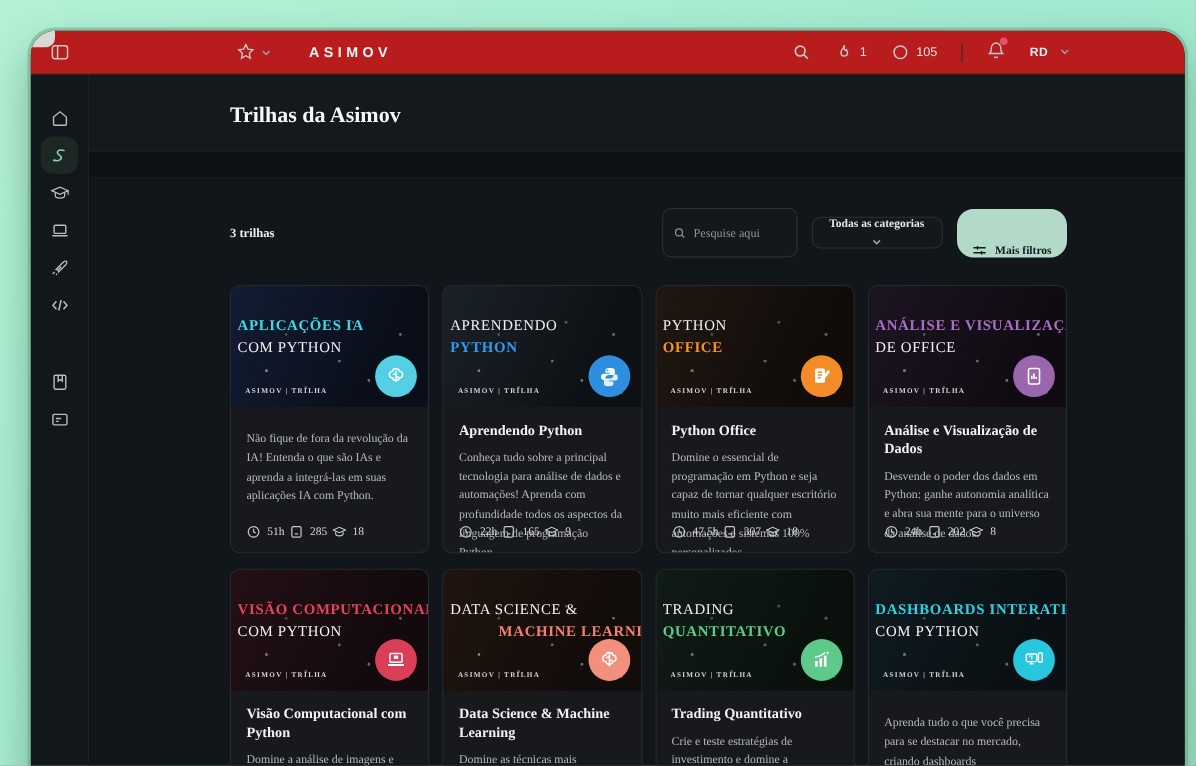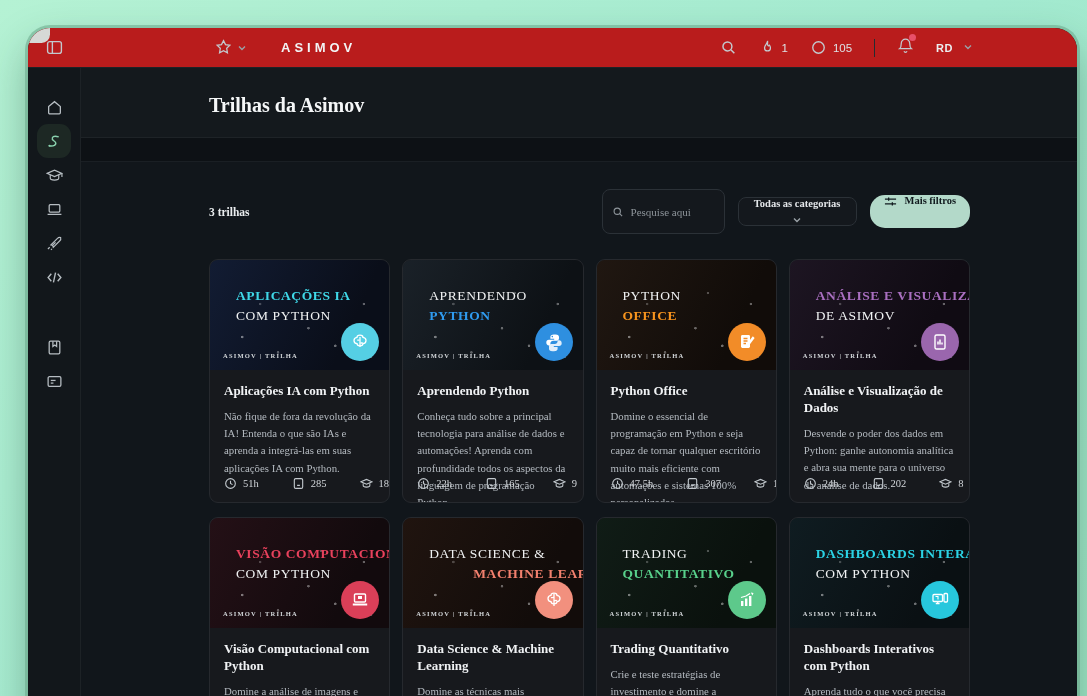--- a/index.html
+++ b/index.html
@@ -72,21 +72,21 @@
     width:100%; background:transparent; border:none; outline:none;
     font-family:inherit; font-size:11px; color:#d8dcdf;
   }
   .search-box input::placeholder { color:#8d949a; }
   .select-box {
     display:flex; align-items:center; justify-content:space-between; width:119px; height:29px;
     background:#14181d; border:1px solid #2b3137; border-radius:8px; padding:0 10px;
     font-size:10.5px; font-weight:bold; color:#e4e7ea;flex-direction:column;
   }
   .more-filters {
-    display:flex; align-items:flex-start; gap:8px; height:33px; padding:0 14px;
+    display:flex; align-items:flex-end; gap:8px; height:44px; padding:0 14px;
     background:#b3d9c9; border:none; border-radius:15px;
     font-family:inherit; font-size:10.5px; font-weight:bold; color:#111a1e;
   }
   .more-filters svg { width:13px; height:13px; }
   
   .grid { display:grid; grid-template-columns:repeat(4,1fr); gap:14px 12px; margin-top:25px; }
   .card {
     background:#17191d; border:1px solid #26292e; border-radius:9px;
     height:244px; overflow:hidden; position:relative;
   }
@@ -96,36 +96,36 @@
     background-image:
       radial-gradient(circle 1px at 18% 70%, rgba(255,255,255,.55) 1px, transparent 1.6px),
       radial-gradient(circle 1px at 38% 84%, rgba(255,255,255,.4) 1px, transparent 1.6px),
       radial-gradient(circle 1px at 55% 62%, rgba(255,255,255,.45) 1px, transparent 1.6px),
       radial-gradient(circle 1px at 70% 78%, rgba(255,255,255,.5) 1px, transparent 1.6px),
       radial-gradient(circle 1px at 86% 40%, rgba(255,255,255,.45) 1px, transparent 1.6px),
       radial-gradient(circle 1px at 62% 30%, rgba(255,255,255,.35) 1px, transparent 1.6px),
       radial-gradient(circle 1px at 90% 88%, rgba(255,255,255,.4) 1px, transparent 1.6px),
       radial-gradient(circle 1px at 28% 40%, rgba(255,255,255,.3) 1px, transparent 1.6px);
   }
-  .banner-lines { position:absolute; left:26px; top:26px; line-height:1.5; }
+  .banner-lines { position:absolute; left:6px; top:26px; line-height:1.5; }
   .b-line { display:block; font-size:13.5px; letter-spacing:.6px; color:#f0f2f3; font-weight:300; white-space:nowrap; }
   .b-line.accent { font-weight:bold; }
   .banner-badge {
     position:absolute; left:13px; bottom:11px;
     font-size:6.5px; letter-spacing:1.2px; color:#d3d7da; font-weight:bold;
   }
   .banner-circle {
     position:absolute; right:10px; bottom:9px; width:38px; height:38px; border-radius:50%;
     display:flex; align-items:center; justify-content:center; color:#ffffff;
   }
   .banner-circle svg { width:20px; height:20px; }
   .card-body { padding:13px 14px 0; }
   .card-title { font-size:13px; font-weight:bold; color:#f0f2f4; line-height:1.3; }
   .card-desc { font-size:10.8px; color:#b4bac0; line-height:1.6; margin-top:8px; }
-  .card-meta { position:absolute; left:14px; bottom:12px; display:flex; align-items:center; gap:33px; }
+  .card-meta { position:absolute; left:14px; bottom:12px; display:flex; align-items:center; gap:4px; }
   .meta-item { display:flex; align-items:center; gap:6px; font-size:10.5px; color:#d2d6da; }
   .meta-item svg { width:13px; height:13px; color:#c2c8cd; }
 </style>
 </head>
 <body>
 
 <div class="window">
   <div class="corner-chip"></div>
 
   <div class="topbar">
@@ -314,21 +314,20 @@
       </div>
       <span class="banner-badge">ASIMOV | TRILHA</span>
       <span class="banner-circle" style="background: rgb(85, 207, 228);">
                   <svg viewBox="0 0 20 20" fill="none" stroke="currentColor" stroke-width="1.3">
                     <path d="M10 3.2c-2 0-3 1-3 2.2-1.8.2-3 1.4-3 3.1s1.2 3 3 3.1c0 1.4 1.2 2.2 3 2.2s3-.8 3-2.2c1.8-.1 3-1.4 3-3.1s-1.2-2.9-3-3.1c0-1.2-1-2.2-3-2.2z"></path>
                     <path d="M10 5v10M7.2 8.2h2M10.8 11h2"></path>
                   </svg>
                 </span>
     </div>
     <div class="card-body">
-      <div class="card-title">Aplicações IA com Python</div>
       <div class="card-desc">Não fique de fora da revolução da IA! Entenda o que são IAs e aprenda a integrá-las em suas aplicações IA com Python.</div>
     </div>
     <div class="card-meta">
       <span class="meta-item">
         <svg viewBox="0 0 14 14" fill="none" stroke="currentColor" stroke-width="1.2">
                     <circle cx="7" cy="7" r="5.2"></circle>
                     <polyline points="7,4 7,7 9.2,8.2"></polyline>
                   </svg>
         <span class="m-hours">51h</span>
       </span>
@@ -433,21 +432,21 @@
                   </svg>
         <span class="m-courses">18</span>
       </span>
     </div>
   </div>
             <div class="card">
     <div class="banner" style="background: linear-gradient(115deg, rgb(29, 21, 34) 0%, rgb(16, 11, 19) 75%);">
       <div class="net"></div>
       <div class="banner-lines">
         <span class="b-line line1 accent" style="color: rgb(169, 111, 192);">ANÁLISE E VISUALIZAÇÃO</span>
-        <span class="b-line line2">DE ASIMOV</span>
+        <span class="b-line line2">DE OFFICE</span>
       </div>
       <span class="banner-badge">ASIMOV | TRILHA</span>
       <span class="banner-circle" style="background: rgb(154, 102, 173);">
                   <svg viewBox="0 0 20 20" fill="none" stroke="#fff" stroke-width="1.4">
                     <rect x="5" y="3" width="10" height="14" rx="1.6"></rect>
                     <path d="M8 12.5v-3M10 12.5V7.5M12 12.5v-2" stroke-width="1.5"></path>
                   </svg>
                 </span>
     </div>
     <div class="card-body">
@@ -556,21 +555,20 @@
       <span class="banner-circle" style="background: rgb(39, 199, 221);">
                   <svg viewBox="0 0 20 20" fill="none" stroke="#fff" stroke-width="1.3">
                     <rect x="3" y="4.5" width="9.5" height="7" rx="1"></rect>
                     <path d="M7.7 11.5v2M5.8 13.5h3.8"></path>
                     <rect x="14" y="3.5" width="3.5" height="8.5" rx="1"></rect>
                     <path d="M5.5 6.5h2.5v3" stroke-width="1.1"></path>
                   </svg>
                 </span>
     </div>
     <div class="card-body">
-      <div class="card-title">Dashboards Interativos com Python</div>
       <div class="card-desc">Aprenda tudo o que você precisa para se destacar no mercado, criando dashboards</div>
     </div>
 
   </div>
           </div>
       </div>
     </div>
   </div>
 </div>
 

